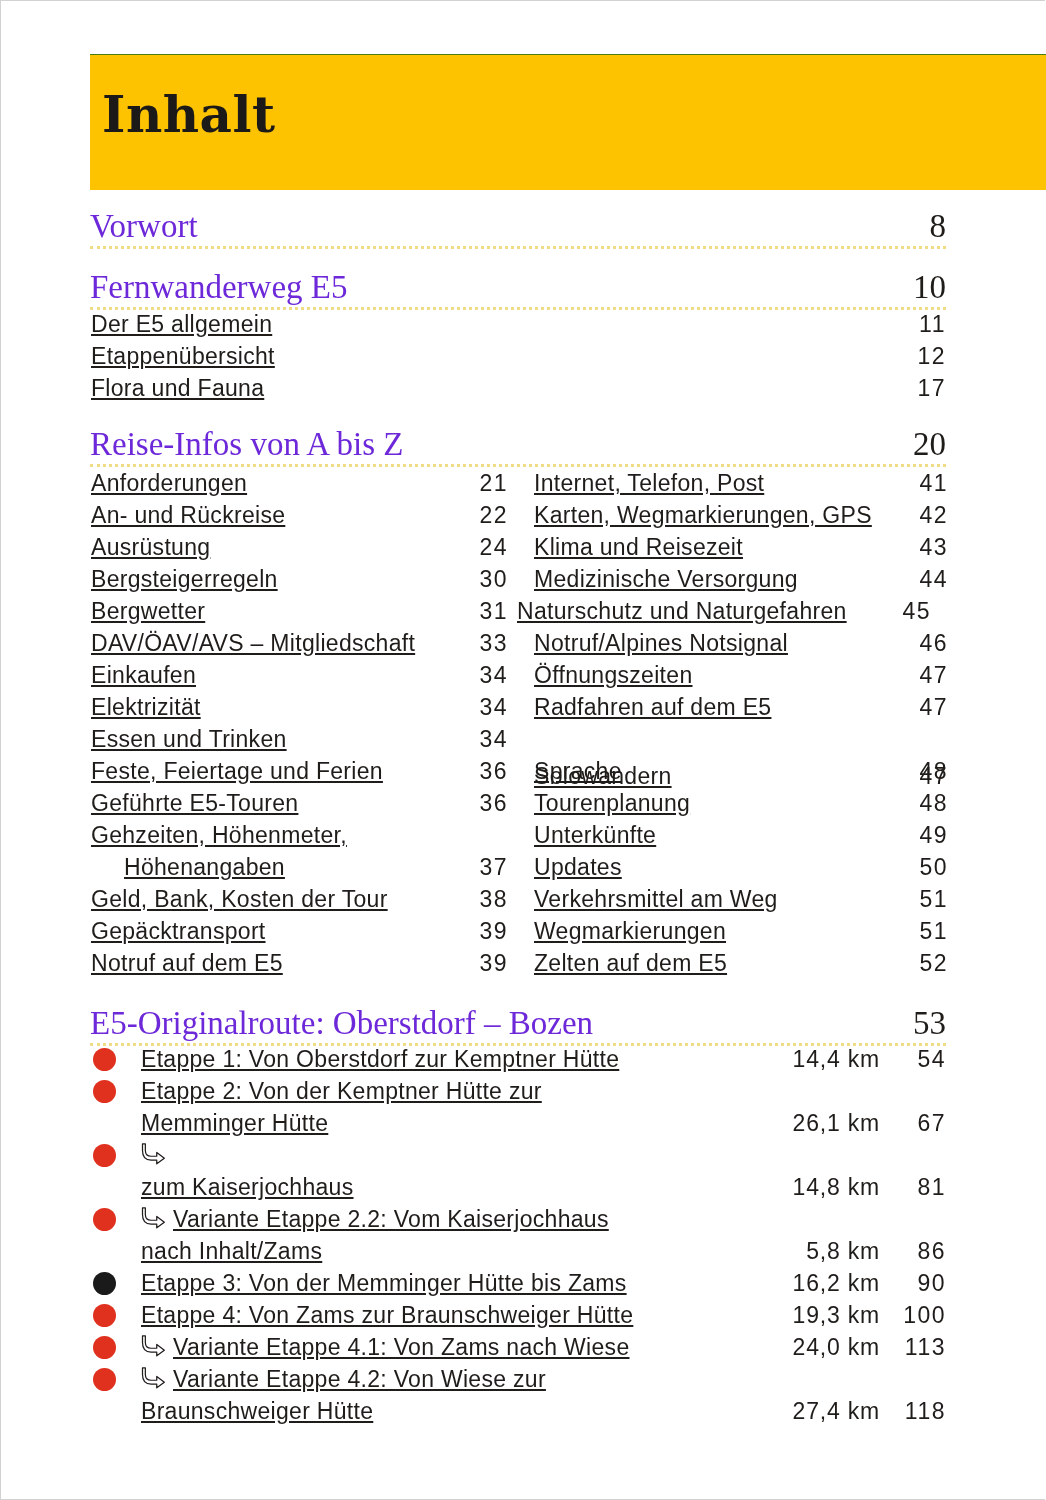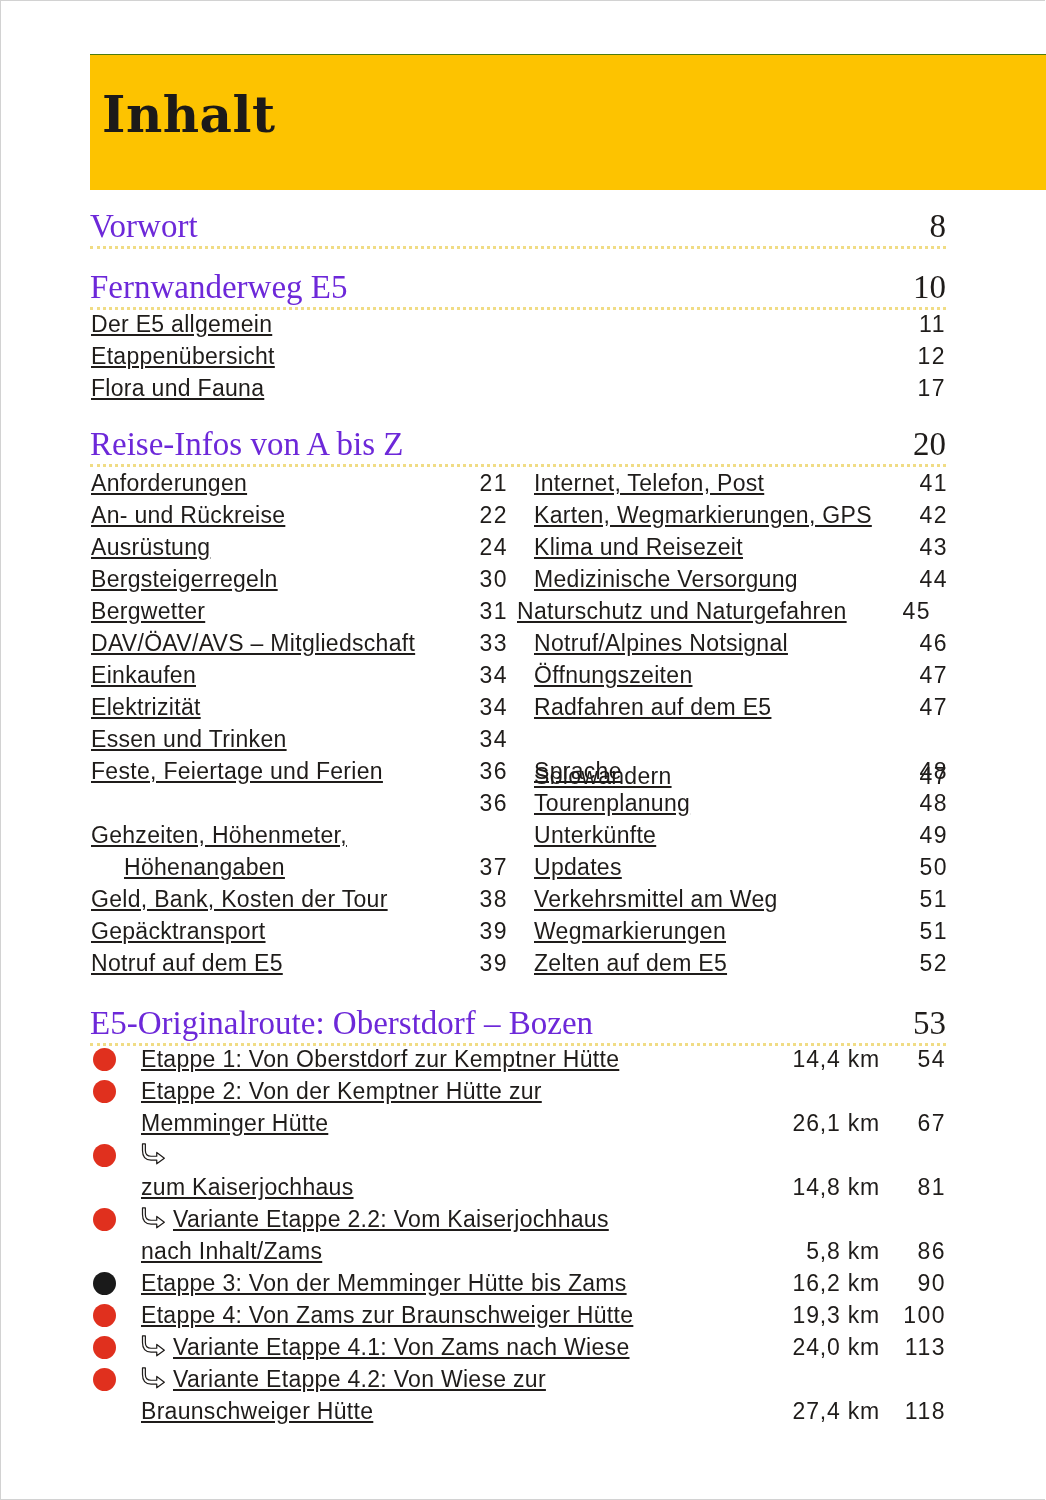--- a/index.html
+++ b/index.html
@@ -116,20 +116,21 @@
     </div>
     <div class="entry" style="left: 91px; top: 723px; width: 417px;">
       <span class="lbl">Essen und Trinken</span>
       <span class="pg">34</span>
     </div>
     <div class="entry" style="left: 91px; top: 755px; width: 417px;">
       <span class="lbl">Feste, Feiertage und Ferien</span>
       <span class="pg">36</span>
     </div>
     <div class="entry" style="left: 91px; top: 787px; width: 417px;">
+      <span class="lbl">Geführte E5-Touren</span>
       <span class="pg">36</span>
     </div>
     <div class="entry" style="left: 91px; top: 819px; width: 417px;">
       <span class="lbl">Gehzeiten, Höhenmeter,</span>
     </div>
     <div class="entry" style="left: 91px; top: 851px; width: 417px;">
       <span class="lbl" style="left: 33px;">Höhenangaben</span>
       <span class="pg">37</span>
     </div>
     <div class="entry" style="left: 91px; top: 883px; width: 417px;">

